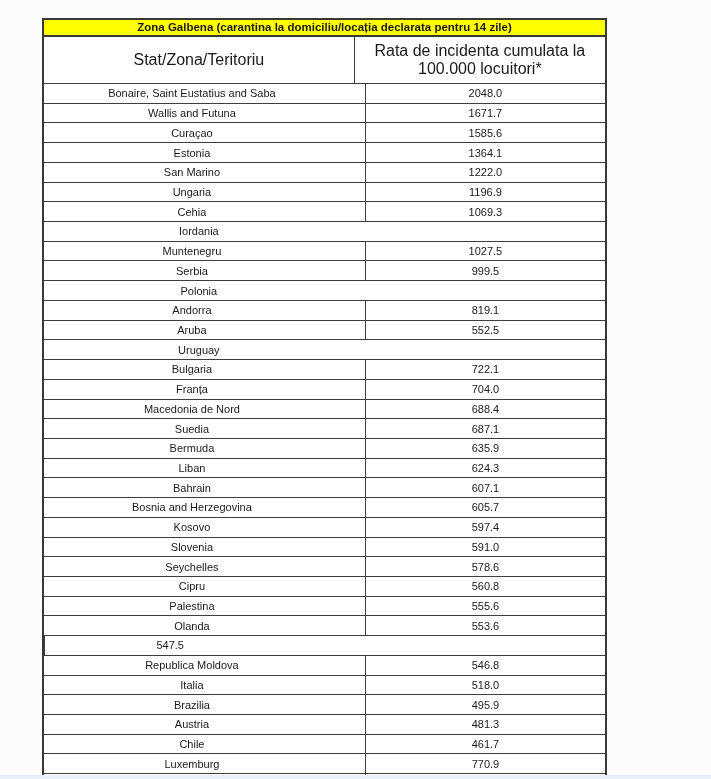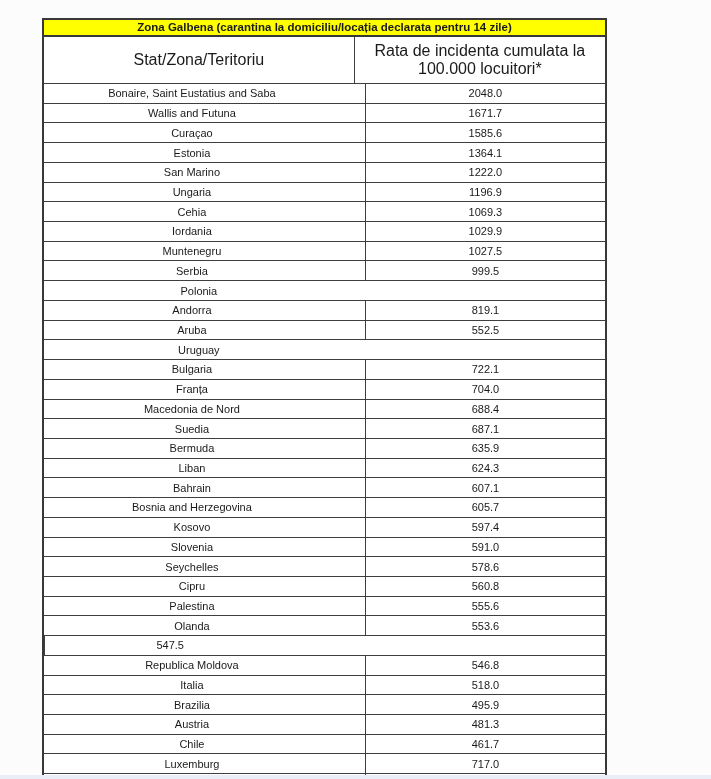--- a/index.html
+++ b/index.html
@@ -114,21 +114,20 @@
       <div class="row">
         <div class="cell col-country">Ungaria</div>
         <div class="cell col-rate">1196.9</div>
       </div>
       <div class="row">
         <div class="cell col-country">Cehia</div>
         <div class="cell col-rate">1069.3</div>
       </div>
       <div class="row">
         <div class="cell col-country">Iordania</div>
-        <div class="cell col-rate">1029.9</div>
       </div>
       <div class="row">
         <div class="cell col-country">Muntenegru</div>
         <div class="cell col-rate">1027.5</div>
       </div>
       <div class="row">
         <div class="cell col-country">Serbia</div>
         <div class="cell col-rate">999.5</div>
       </div>
       <div class="row">
@@ -219,21 +218,21 @@
       <div class="row">
         <div class="cell col-country">Austria</div>
         <div class="cell col-rate">481.3</div>
       </div>
       <div class="row">
         <div class="cell col-country">Chile</div>
         <div class="cell col-rate">461.7</div>
       </div>
       <div class="row">
         <div class="cell col-country">Luxemburg</div>
-        <div class="cell col-rate">717.0</div>
+        <div class="cell col-rate">770.9</div>
       </div>
       <div class="row">
         <div class="cell col-country">Monaco</div>
         <div class="cell col-rate">459.4</div>
       </div>
     </div>
 </div>
 
 <div class="bottom-strip"></div>
 

